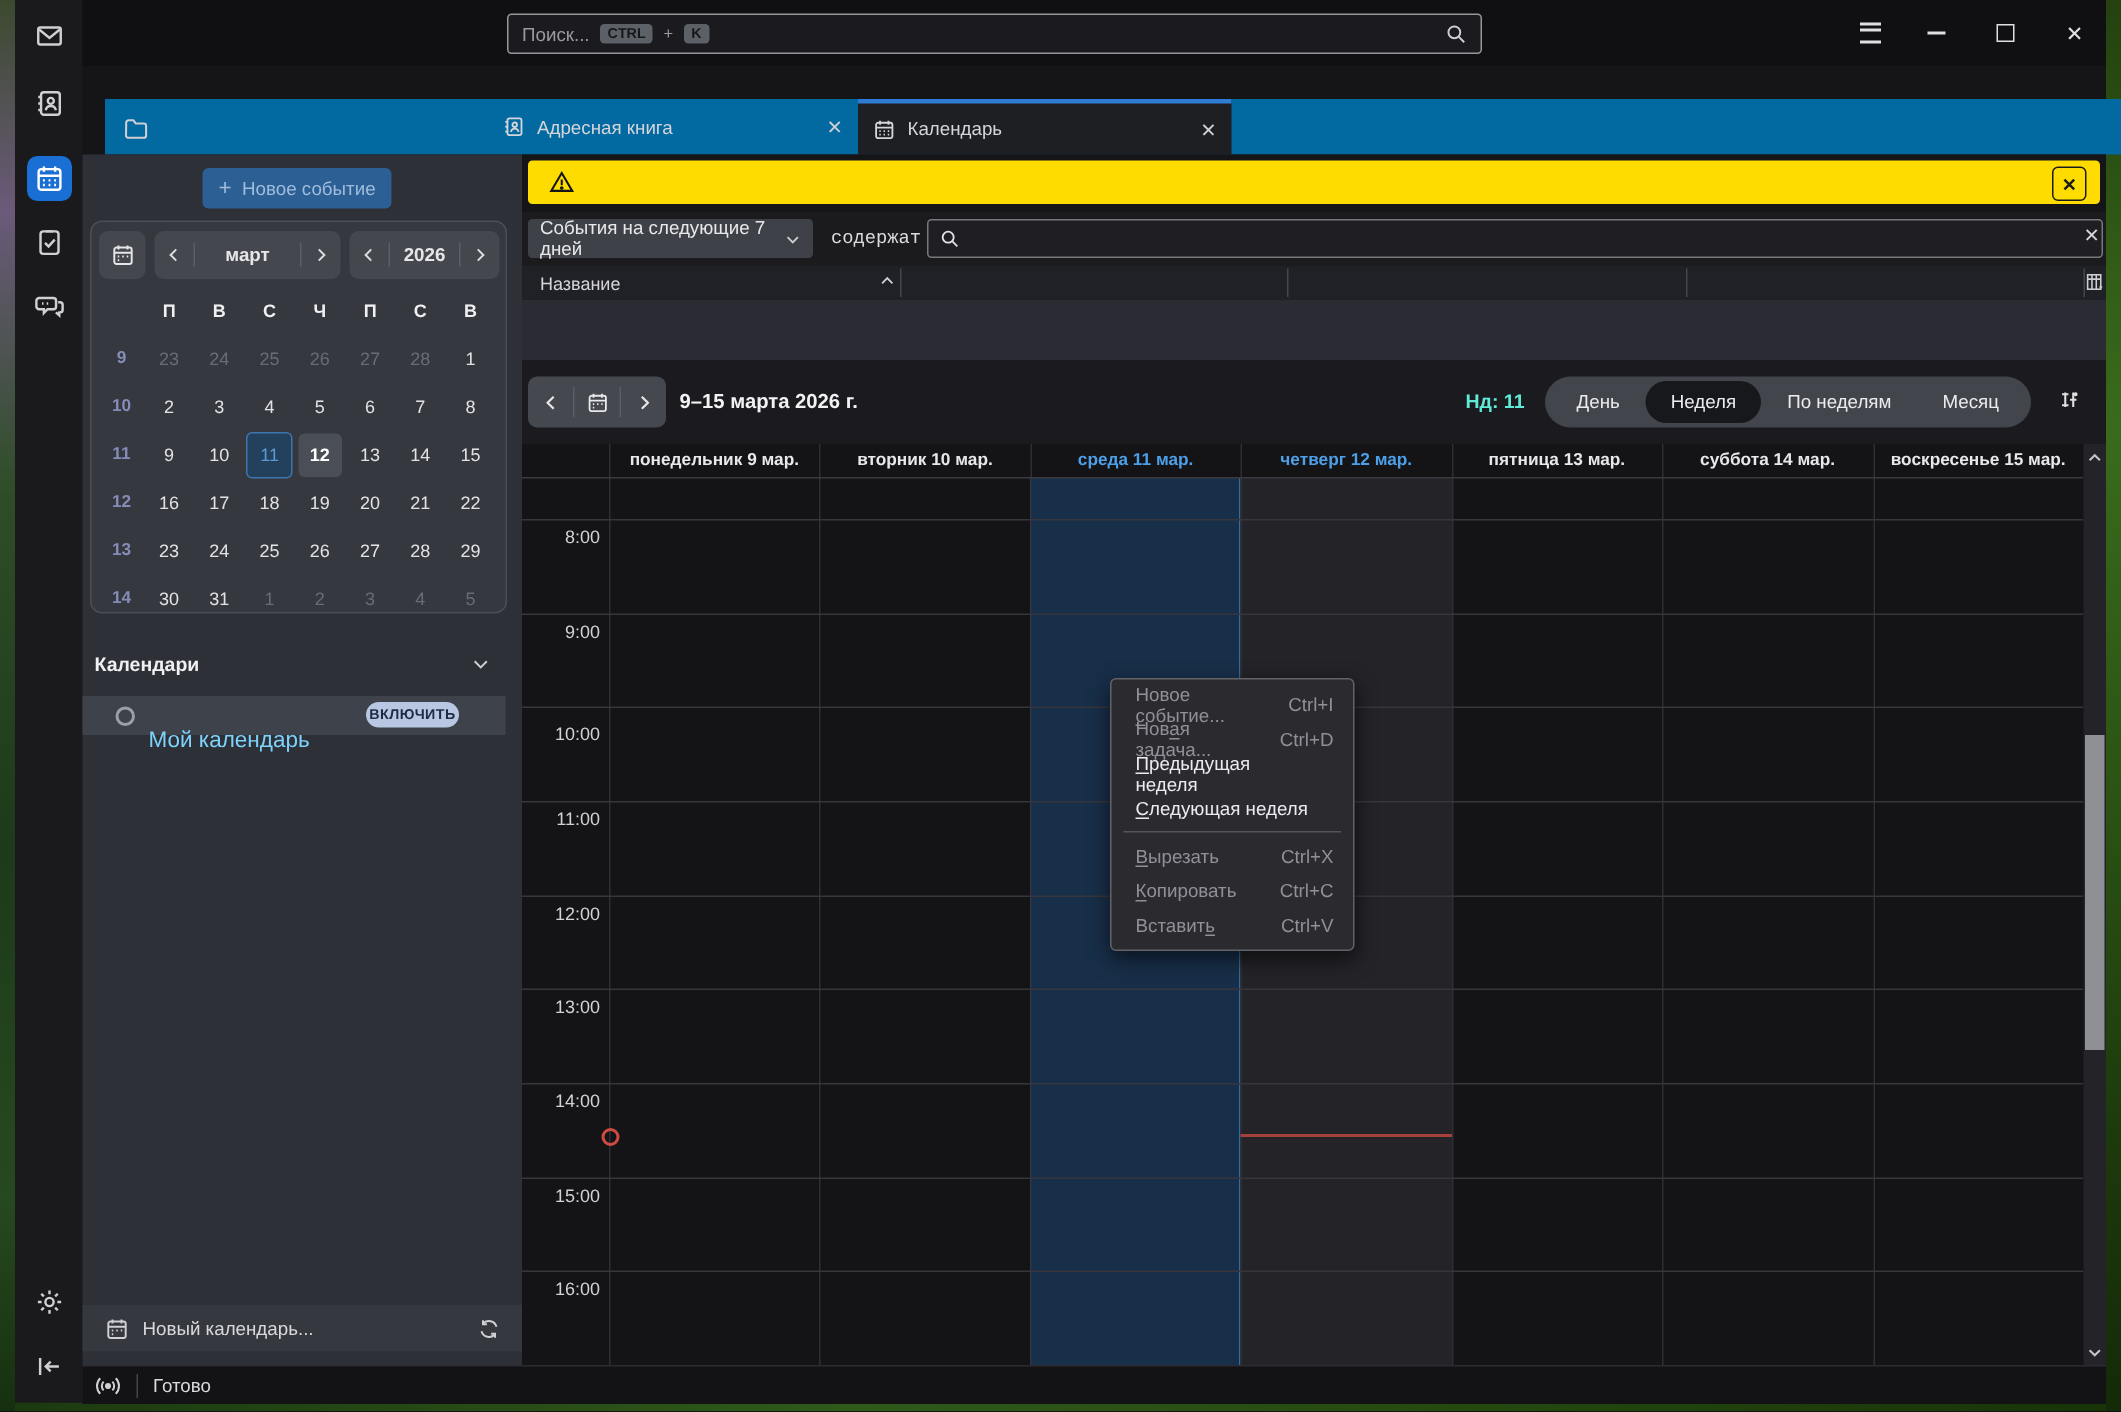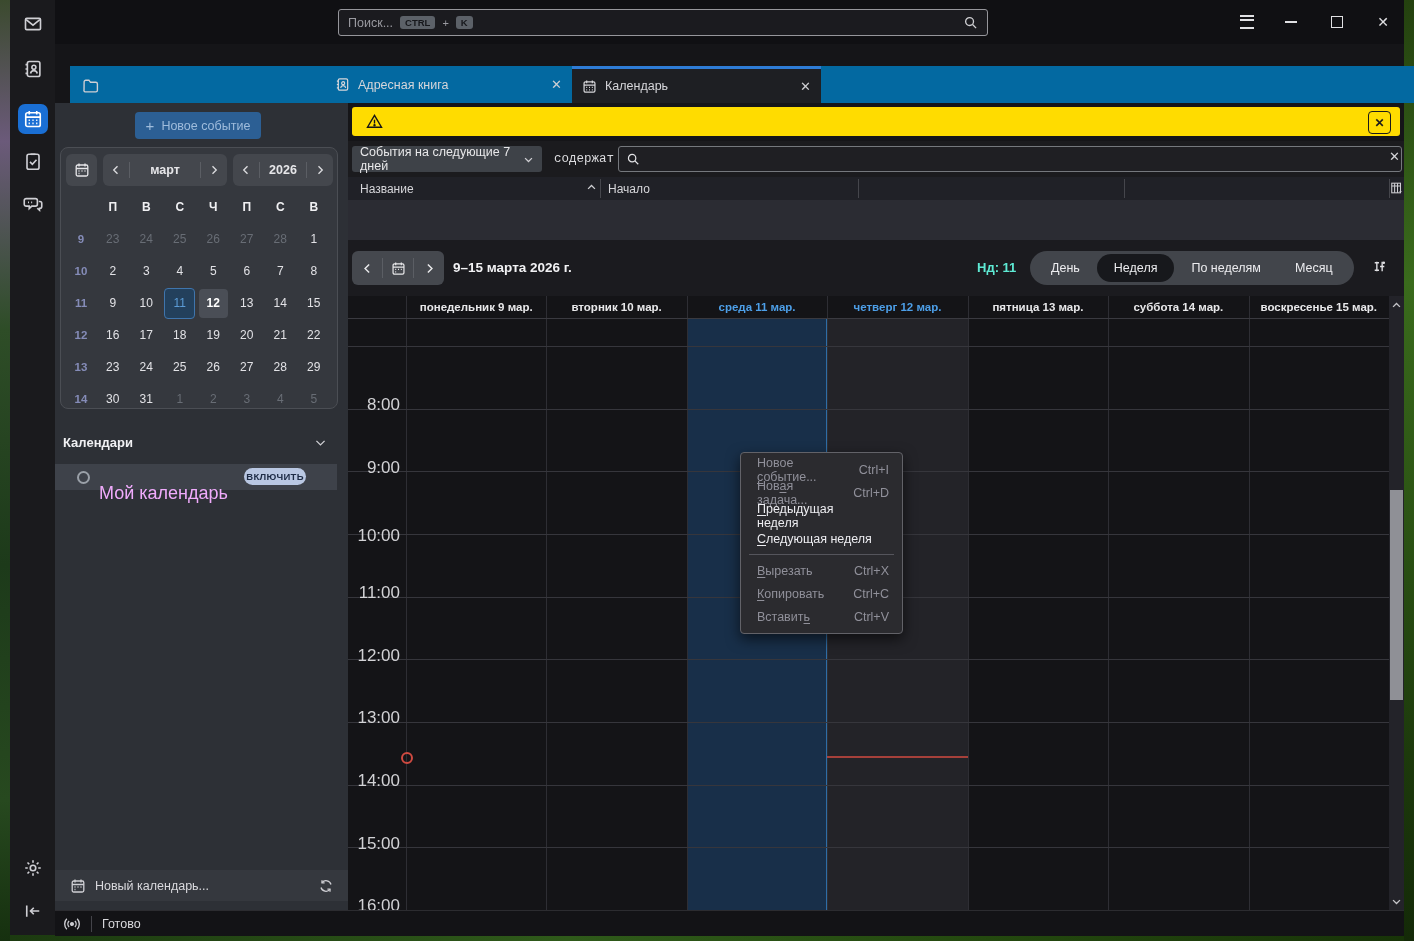--- a/index.html
+++ b/index.html
@@ -80,21 +80,21 @@
     border-radius:4px;color:#e2e2e6;}
   .mc-day.muted{color:#686d75;}
   .mc-day.today{color:#5b9bd5;border:1px solid #3f75ad;background:#23405c;}
   .mc-day.selected{background:#4a4e56;color:#fff;font-weight:bold;}
   #cal-section-header{position:absolute;left:8px;top:332px;width:276px;display:flex;
     align-items:center;font-weight:bold;font-size:13px;color:#f0f0f3;}
   #cal-section-header .chev{margin-left:auto;margin-right:12px;color:#cfcfd4;}
   #cal-row{position:absolute;left:0;top:361px;width:282px;height:26px;background:#3e424a;
     display:flex;align-items:center;}
   .radio-dot{width:9px;height:9px;border:2px solid #9aa0a8;border-radius:50%;margin-left:22px;}
-  #cal-row .cal-name{margin-left:9px;font-size:18px;color:#f0abfc;margin-top:32px;}
+  #cal-row .cal-name{margin-left:9px;font-size:15px;color:#7dd3fc;margin-top:32px;}
   #enable-pill{position:absolute;left:189px;top:4px;width:62px;height:17px;background:#b9c7e2;
     border-radius:9px;color:#1d2b45;font-size:9.5px;font-weight:bold;display:flex;
     align-items:center;justify-content:center;letter-spacing:.3px;}
   #new-cal-row{position:absolute;left:0;top:767px;width:293px;height:31px;background:#35383e;
     display:flex;align-items:center;color:#d9d9dd;font-size:12.5px;}
   #new-cal-row .ic{margin:0 9px 0 15px;color:#d0d0d5;}
   #sync-btn{margin-left:auto;margin-right:14px;color:#cfcfd4;}
 
   
   #main{left:348px;top:103px;width:1056px;height:832px;background:#151518;}
@@ -145,21 +145,21 @@
   .day-hdr{position:absolute;top:0;height:22px;display:flex;align-items:center;justify-content:center;
     font-size:11.5px;font-weight:bold;color:#e8e8ea;}
   .day-hdr.today,.day-hdr.selected{color:#4d9fe8;}
   #day-hdr-line{position:absolute;left:0;top:22px;width:1041px;height:1px;background:#3a3a40;}
   .col-bg{position:absolute;top:22px;height:592px;}
   .col-bg.today{background:#182f49;border-left:1px solid #2e6da6;border-right:1px solid #2e6da6;
     box-sizing:border-box;}
   .col-bg.selected{background:#232328;}
   .v-line{position:absolute;top:0;width:1px;height:614px;background:#2e2e34;}
   .h-line{position:absolute;left:0;width:1041px;height:1px;background:#36363c;}
-  .hour-label{position:absolute;left:0;width:52px;text-align:right;font-size:17px;color:#d2d2d5;margin-top:44px;}
+  .hour-label{position:absolute;left:0;width:52px;text-align:right;font-size:12px;color:#d2d2d5;}
   #now-circle{position:absolute;width:8px;height:8px;border:2px solid #cf4a41;border-radius:50%;
     background:transparent;}
   #now-line{position:absolute;height:2px;background:#a6403a;}
 
   
   #scrollbar{left:1389px;top:296px;width:15px;height:614px;background:#232329;}
   #sb-up{position:absolute;left:0;top:2px;width:15px;height:14px;display:flex;align-items:center;
     justify-content:center;color:#c5c5c9;}
   #sb-down{position:absolute;left:0;top:598px;width:15px;height:14px;display:flex;align-items:center;
     justify-content:center;color:#c5c5c9;}
@@ -483,21 +483,20 @@
               <path d="M10.2 10.2 14 14"></path>
             </svg>
           </span>
         <input value="" style="">
       </div>
       <span id="filter-clear">✕</span>
     </div>
 
     <div id="list-header">
         <div class="lh-cell" style="left: 4px; width: 244px;">Название</div>
-        <div class="lh-cell" style="left: 252px; width: 254px;">Начало</div>
         <div class="lh-sep" style="left: 252px;"></div>
         <div class="lh-sep" style="left: 510px;"></div>
         <div class="lh-sep" style="left: 776px;"></div>
         <div class="lh-sep" style="left: 1041px;"></div>
         <span id="lh-sort">
           <svg width="11" height="11" viewBox="0 0 16 16" fill="none" stroke="currentColor" stroke-width="1.8">
             <path d="m3 10 5-5 5 5"></path>
           </svg>
         </span>
         <span id="col-picker">

